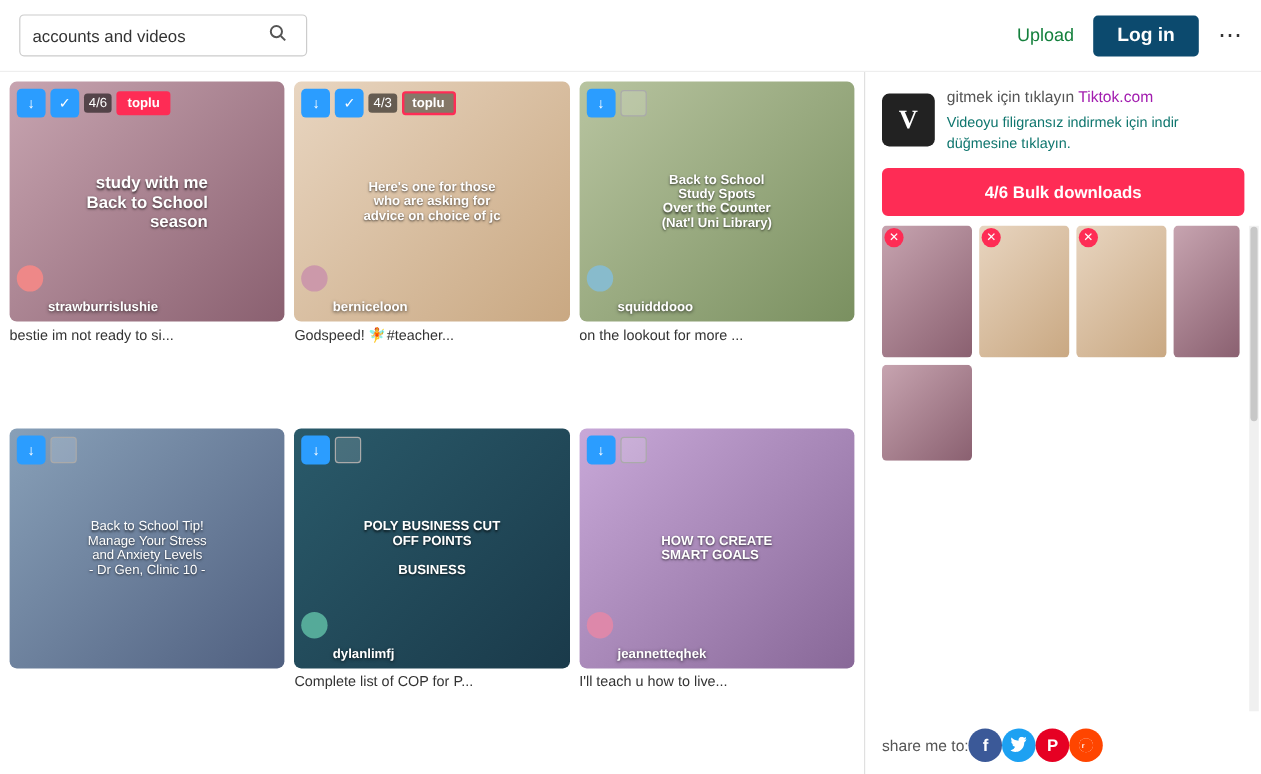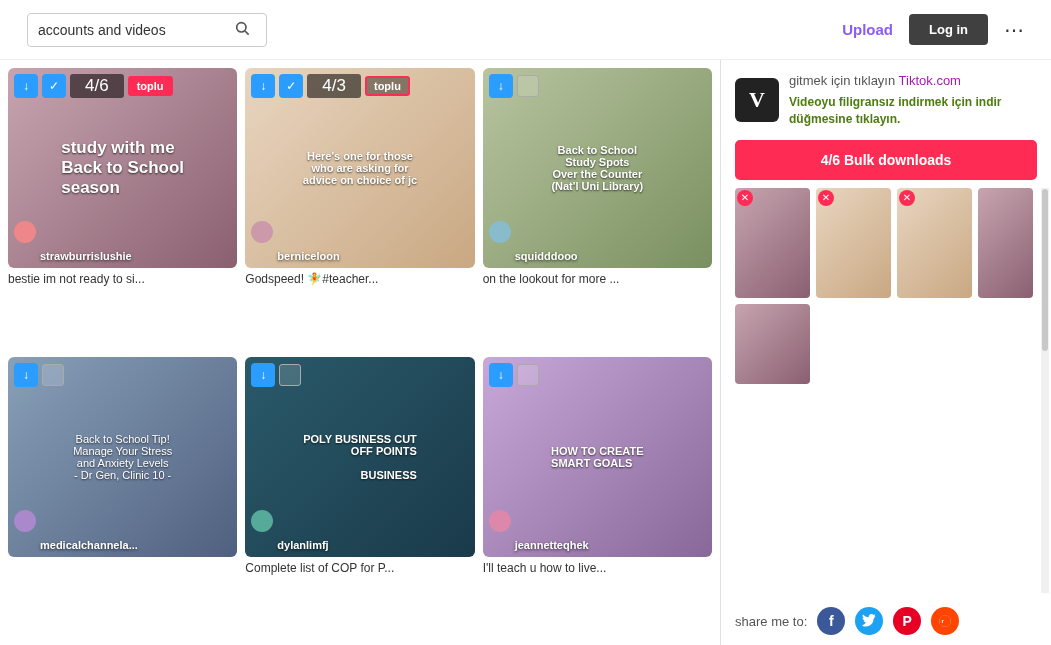--- a/index.html
+++ b/index.html
@@ -2,21 +2,21 @@
 <html><head>
   <meta charset="utf-8">
   <style>
     * { box-sizing: border-box; margin: 0; padding: 0; }
     body { font-family: -apple-system, BlinkMacSystemFont, 'Segoe UI', sans-serif; background: #fff; overflow: hidden; width: 1051px; height: 645px; }
 
     
     .header {
       display: flex;
       align-items: center;
-      padding: 8px 27px;
+      padding: 8px 16px;
       border-bottom: 1px solid #eee;
       height: 60px;
       background: #fff;
     }
     .search-bar {
       display: flex;
       align-items: center;
       border: 1px solid #ccc;
       border-radius: 4px;
       padding: 6px 10px;
@@ -40,31 +40,31 @@
     .header-right {
       display: flex;
       align-items: center;
       gap: 16px;
       margin-left: auto;
     }
     .upload-btn {
       background: none;
       border: none;
       font-size: 15px;
-      font-weight: 700;
-      color: #8b5cf6;
+      font-weight: 400;
+      color: #15803d;
       cursor: pointer;
     }
     .login-btn {
-      background: #404040;
+      background: #0c4a6e;
       color: #fff;
       border: none;
       border-radius: 4px;
       padding: 8px 20px;
-      font-size: 13px;
+      font-size: 16px;
       font-weight: 600;
       cursor: pointer;
     }
     .more-btn {
       background: none;
       border: none;
       font-size: 20px;
       cursor: pointer;
       color: #333;
     }
@@ -141,22 +141,22 @@
       align-items: center;
       justify-content: center;
       color: #fff;
       font-size: 12px;
       cursor: pointer;
     }
 
     .count-badge {
       background: rgba(0,0,0,0.55);
       color: #fff;
-      font-size: 17px;
-      padding: 2px 15px;
+      font-size: 11px;
+      padding: 2px 4px;
       border-radius: 3px;
     }
 
     .toplu-btn {
       background: #fe2c55;
       color: #fff;
       font-size: 11px;
       font-weight: 700;
       padding: 2px 7px;
       border-radius: 3px;
@@ -260,23 +260,22 @@
       line-height: 1.4;
     }
 
     .tiktok-link {
       color: #a21caf;
       text-decoration: none;
     }
 
     .panel-subtitle {
       font-size: 12px;
-      color: #4d7c0f;
+      color: #0f766e;
       line-height: 1.4;
-      font-weight: bold;
     }
 
     .bulk-download-btn {
       margin: 4px 14px 8px;
       background: #fe2c55;
       color: #fff;
       border: 2px solid #fe2c55;
       border-radius: 5px;
       padding: 10px;
       font-size: 14px;
@@ -348,21 +347,20 @@
       position: relative;
       overflow: hidden;
       border-radius: 4px;
     }
 
     
     .share-row {
       display: flex;
       align-items: center;
       padding: 10px 14px;
-      gap: 10px;
       font-size: 13px;
       color: #555;
       margin-top: 4px;
     }
 
     .share-icon {
       width: 28px;
       height: 28px;
       border-radius: 50%;
       display: flex;
@@ -432,21 +430,21 @@
     <button class="login-btn">Log in</button>
     <button class="more-btn">⋯</button>
   </div>
 </div>
 
 <div class="main">
 
   <div class="video-grid" id="video-grid">
   <div class="video-card">
         <div class="video-thumb thumb-1">
-          <div class="vid-overlay-center" style="font-size: 17px; color: rgb(255, 255, 255); font-weight: 700; text-align: left; text-shadow: rgba(0, 0, 0, 0.7) 0px 1px 2px; white-space: pre-line;">study with me
+          <div class="vid-overlay-center" style="font-size: 14px; color: rgb(255, 255, 255); font-weight: 700; text-align: right; text-shadow: rgba(0, 0, 0, 0.7) 0px 1px 2px; white-space: pre-line;">study with me
 Back to School
 season</div>
           <div class="video-overlay-tl">
             <div class="dl-btn">↓</div>
             <div class="check-btn">✓</div>
             <div class="count-badge">4/6</div>
             <div class="toplu-btn">toplu</div>
           </div>
           <div class="account-badge">
             <div class="account-avatar" style="background: rgb(238, 136, 136);"></div>
@@ -493,29 +491,25 @@
       <div class="video-card">
         <div class="video-thumb thumb-4">
           <div class="vid-overlay-center" style="font-size: 11px; color: rgb(255, 255, 255); font-weight: 400; text-align: center; text-shadow: rgba(0, 0, 0, 0.7) 0px 1px 2px; white-space: pre-line;">Back to School Tip!
 Manage Your Stress
 and Anxiety Levels
 - Dr Gen, Clinic 10 -</div>
           <div class="video-overlay-tl">
             <div class="dl-btn">↓</div>
             <div class="square-btn"></div>
           </div>
-          <div class="account-badge">
-            <div class="account-avatar" style="background: rgb(170, 136, 204);"></div>
-            <span class="account-name">medicalchannela...</span>
-          </div>
         </div>
       </div>
       <div class="video-card">
         <div class="video-thumb thumb-5">
-          <div class="vid-overlay-center" style="font-size: 11px; color: rgb(255, 255, 255); font-weight: 700; text-align: right; text-shadow: rgba(0, 0, 0, 0.7) 0px 1px 2px; white-space: pre-line;">POLY BUSINESS CUT
+          <div class="vid-overlay-center" style="font-size: 11px; color: rgb(255, 255, 255); font-weight: 700; text-align: center; text-shadow: rgba(0, 0, 0, 0.7) 0px 1px 2px; white-space: pre-line;">POLY BUSINESS CUT
 OFF POINTS
 
 BUSINESS</div>
           <div class="video-overlay-tl">
             <div class="dl-btn">↓</div>
             <div class="square-btn"></div>
           </div>
           <div class="account-badge">
             <div class="account-avatar" style="background: rgb(85, 170, 153);"></div>
             <span class="account-name">dylanlimfj</span>

